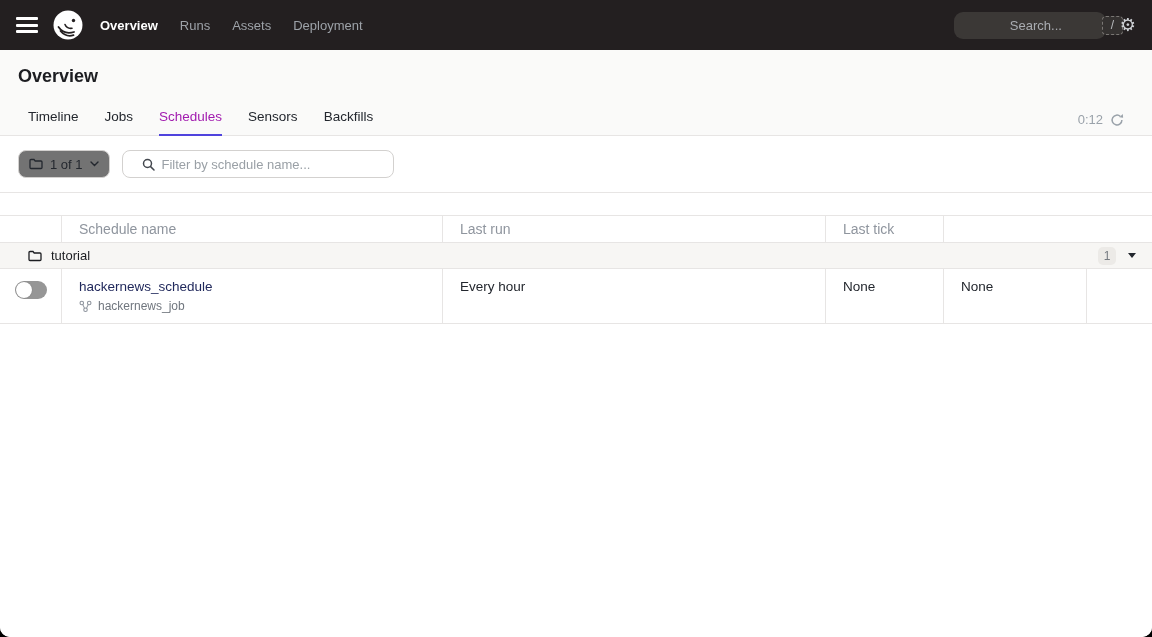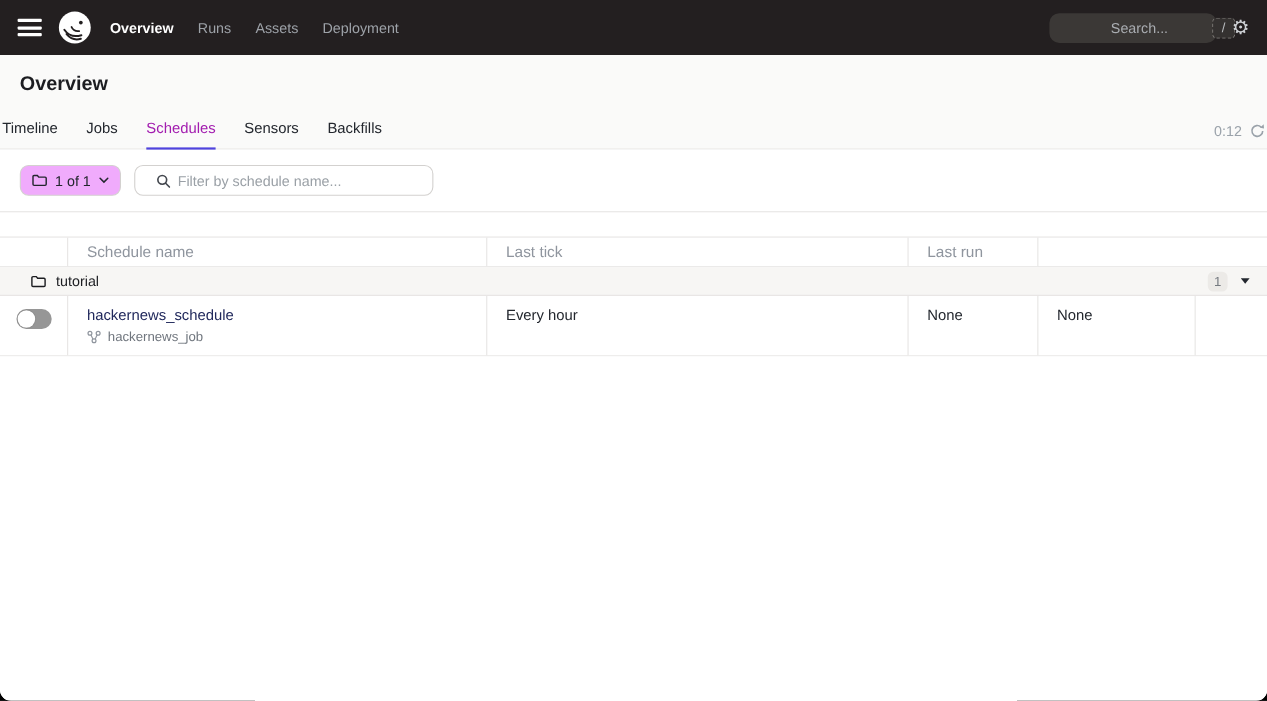--- a/index.html
+++ b/index.html
@@ -35,36 +35,36 @@
   .slash-badge {
     min-width: 21px; height: 19px; border: 1px dashed #7A7774; border-radius: 4px;
     color: #B9BCBF; font-size: 12px; display: flex; align-items: center; justify-content: center;
     background: #343130;
   }
   .gear { color: #CDD0D4; font-size: 18px; cursor: pointer; line-height: 1; }
 
   
   .page-header { background: #FAFAF9; border-bottom: 1px solid #E7E5E4; }
   .page-title { font-size: 18px; font-weight: 700; color: #1C1D21; padding: 16px 18px 14px 18px; }
-  .tabs-row { display: flex; align-items: flex-end; padding: 0 2px; position: relative; }
+  .tabs-row { display: flex; align-items: flex-end; padding: 0 28px; position: relative; }
   .tab {
     font-size: 13.5px; color: #23272E; padding: 8px 0 10px 0; margin-right: 26px;
     cursor: pointer; border-bottom: 2px solid transparent; margin-bottom: -1px;
   }
   .tab.active { color: #a21caf; border-bottom-color: #4F43DD; }
-  .refresh-area { margin-left: auto; display: flex; align-items: flex-start; gap: 7px; padding-bottom: 8px; }
+  .refresh-area { margin-left: auto; display: flex; align-items: flex-end; gap: 7px; padding-bottom: 8px; }
   .countdown { font-size: 13px; color: #9AA2AA; }
 
   
   .filter-row {
     background: #fff; border-bottom: 1px solid #E7E5E4;
     padding: 14px 18px; display: flex; align-items: center; gap: 12px;
   }
   .repo-dropdown {
-    height: 28px; border: 1px solid #D3D1CF; border-radius: 8px; background: #f0abfc;
+    height: 28px; border: 1px solid #D3D1CF; border-radius: 8px; background: #737373;
     display: flex; align-items: center; gap: 7px; padding: 0 10px; cursor: pointer;
     font-size: 13px; color: #23272E;
   }
   .filter-input-wrap {
     width: 272px; height: 28px; border: 1px solid #D3D1CF; border-radius: 8px; background: #fff;
     display: flex; align-items: center; padding: 0 19px; gap: 7px;
   }
   .filter-input {
     border: none; outline: none; flex: 1; font-size: 13px; color: #23272E;
     font-family: "Liberation Sans", "DejaVu Sans", sans-serif; background: transparent;
@@ -191,22 +191,22 @@
         <line x1="8.6" y1="8.6" x2="12" y2="12" stroke="#43474E" stroke-width="1.5" stroke-linecap="round"></line>
       </svg>
       <input class="filter-input" type="text" placeholder="Filter by schedule name..." style="">
     </div>
   </section>
 
   <section class="table-area">
     <div class="thead">
       <div class="th"></div>
       <div class="th">Schedule name</div>
+      <div class="th">Last run</div>
       <div class="th">Last tick</div>
-      <div class="th">Last run</div>
       <div class="th"></div>
     </div>
 
     <div class="group-row">
       <svg width="14" height="12" viewBox="0 0 14 12">
         <path d="M1 2.5 a1 1 0 0 1 1-1 h3 l1.2 1.5 H12 a1 1 0 0 1 1 1 v5.5 a1 1 0 0 1 -1 1 H2 a1 1 0 0 1 -1-1 Z" fill="none" stroke="#1C1D21" stroke-width="1.3"></path>
       </svg>
       <span class="group-name">tutorial</span>
       <div class="group-right">
         <span class="count-badge">1</span>

